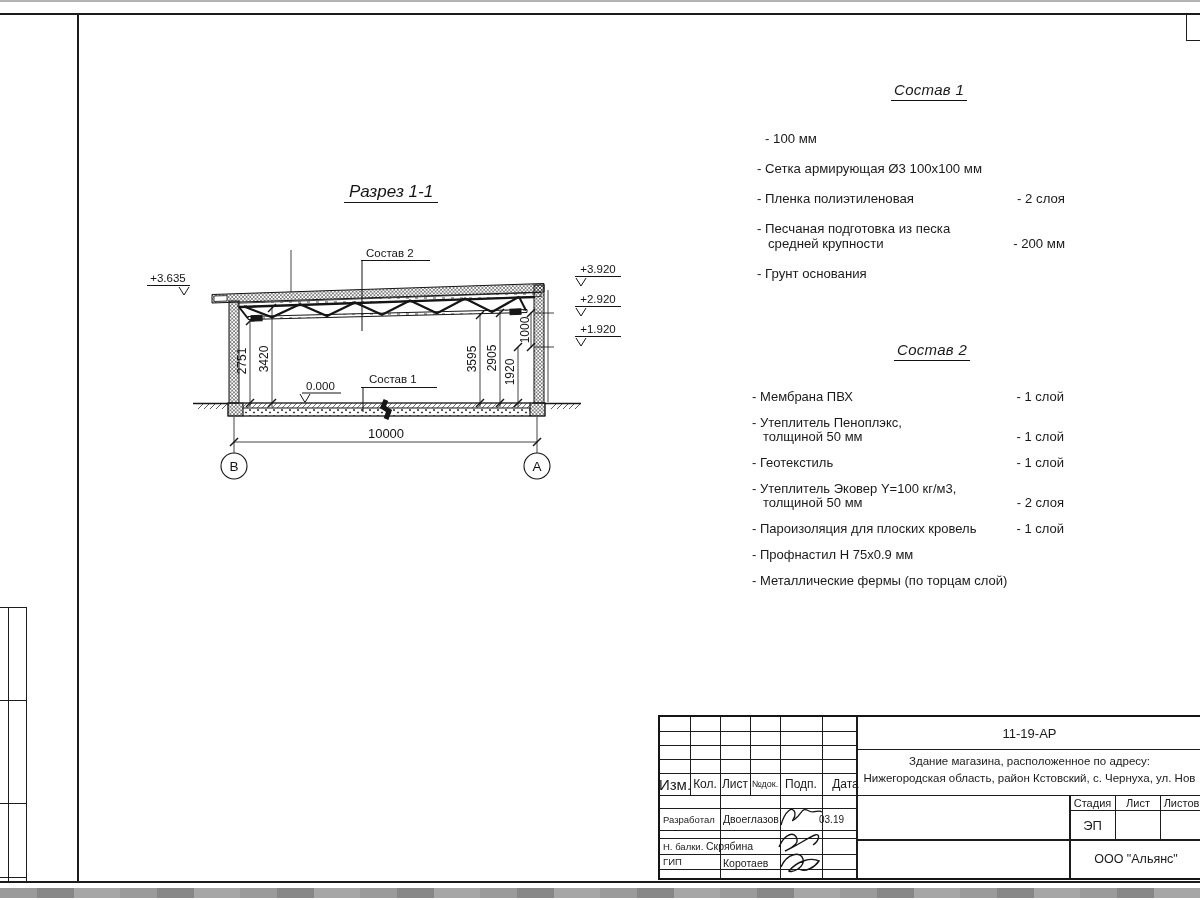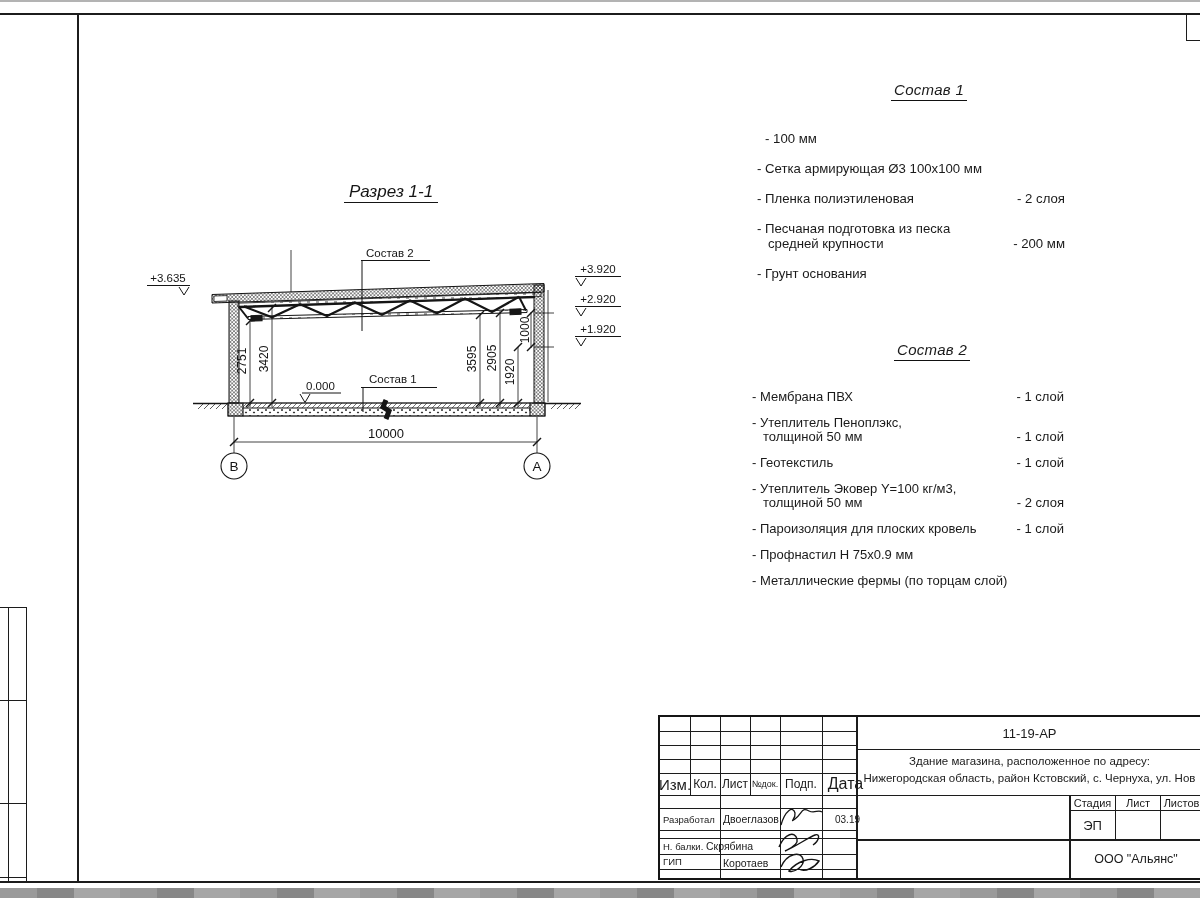--- a/index.html
+++ b/index.html
@@ -281,25 +281,25 @@
     <div class="hl" style="left:0;top:152px;width:197px;height:1px;"></div>
     <div class="hl" style="left:197px;top:32px;width:345px;height:1px;"></div>
     <div class="hl" style="left:410px;top:93px;width:132px;height:1px;"></div>
     <div class="hl" style="left:197px;top:122px;width:345px;height:2px;"></div>
 
     <div class="cell" style="left:0;top:56px;width:30px;height:22px;font-size:15px;">Изм.</div>
     <div class="cell" style="left:30px;top:56px;width:30px;height:22px;font-size:12px;">Кол.</div>
     <div class="cell" style="left:60px;top:56px;width:30px;height:22px;font-size:12px;">Лист</div>
     <div class="cell" style="left:90px;top:56px;width:30px;height:22px;font-size:9px;">№док.</div>
     <div class="cell" style="left:120px;top:56px;width:42px;height:22px;font-size:12px;">Подп.</div>
-    <div class="cell" style="left:162px;top:56px;width:47px;height:22px;font-size:16px;">Дата</div>
+    <div class="cell" style="left:162px;top:56px;width:47px;height:22px;font-size:12px;">Дата</div>
 
     <div class="cell left" style="left:3px;top:91px;width:57px;height:22px;font-size:9.5px;">Разработал</div>
     <div class="cell left" style="left:63px;top:91px;width:57px;height:22px;font-size:10.5px;">Двоеглазов</div>
-    <div class="cell" style="left:170px;top:91px;width:35px;height:22px;font-size:10px;">03.19</div>
+    <div class="cell" style="left:154px;top:91px;width:35px;height:22px;font-size:10px;">03.19</div>
     <div class="cell left" style="left:3px;top:121px;width:57px;height:16px;font-size:9.5px;">Н. балки.</div>
     <div class="cell left" style="left:46px;top:121px;width:57px;height:16px;font-size:10.5px;">Скрябина</div>
     <div class="cell left" style="left:3px;top:137px;width:57px;height:15px;font-size:9.5px;">ГИП</div>
     <div class="cell left" style="left:63px;top:138px;width:57px;height:15px;font-size:10.5px;">Коротаев</div>
 
     <svg class="abs" style="left:118px;top:84px;" width="46" height="32" viewBox="0 0 46 32" fill="none">
       <path d="M3,24 C7,10 15,4 17,12 C18,18 11,22 17,18 C25,12 23,6 31,10 C37,13 40,8 44,11" stroke="#111" stroke-width="1.3"></path>
     </svg>
     <svg class="abs" style="left:115px;top:114px;" width="52" height="46" viewBox="0 0 52 46" fill="none">
       <path d="M4,16 C10,2 20,0 22,8 C24,14 14,18 10,20 C20,16 34,6 40,4 C46,2 44,10 38,14" stroke="#111" stroke-width="1.4"></path>

